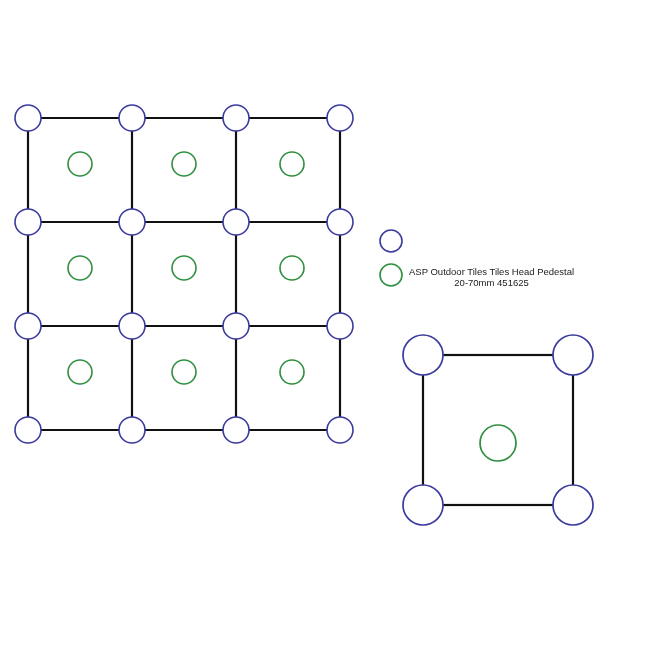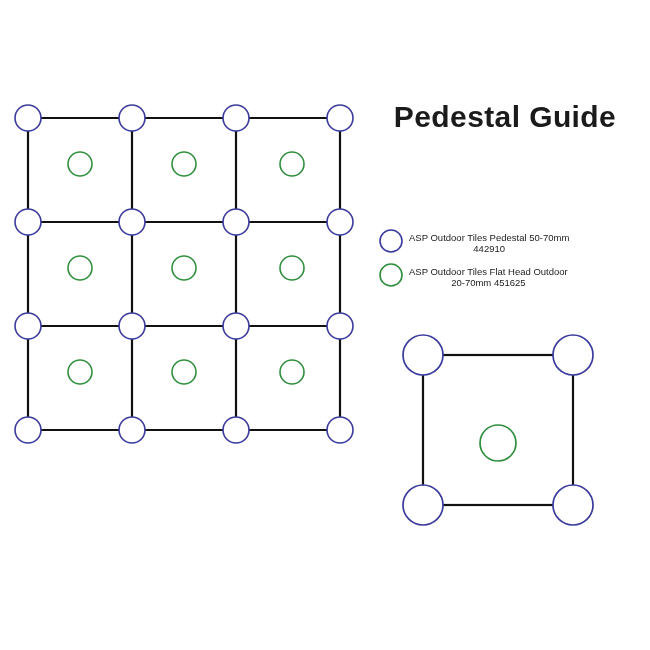--- a/index.html
+++ b/index.html
@@ -127,41 +127,36 @@
       <circle cx="178" cy="172" r="12"></circle>
       <circle cx="286" cy="172" r="12"></circle>
 
       <circle cx="74" cy="276" r="12"></circle>
       <circle cx="178" cy="276" r="12"></circle>
       <circle cx="286" cy="276" r="12"></circle>
     </g>
   </svg>
 
   <div class="title-block">
-    <div class="title-line">Pedestal Guide</div>
   </div>
 
   <div class="legend">
 
     <div class="legend-row">
       <svg class="legend-swatch" viewBox="0 0 26 26">
         <circle cx="13" cy="13" r="11" fill="#ffffff" stroke="#3b3b9e" stroke-width="1.6"></circle>
       </svg>
-      <div class="legend-text">
-        <span>ASP Outdoor Tiles Pedestal 50-70mm</span>
-        <span class="l2">442910</span>
-      </div>
     </div>
 
     <div class="legend-row">
       <svg class="legend-swatch" viewBox="0 0 26 26">
         <circle cx="13" cy="13" r="11" fill="none" stroke="#2f8f3f" stroke-width="1.6"></circle>
       </svg>
       <div class="legend-text">
-        <span>ASP Outdoor Tiles Flat Head Outdoor</span>
+        <span>ASP Outdoor Tiles Tiles Head Pedestal</span>
         <span class="l2">20-70mm 451625</span>
       </div>
     </div>
 
   </div>
 
   <svg class="single-svg" width="200" height="210" viewBox="0 0 200 210">
     <g stroke="#111111" stroke-width="2.2" fill="none">
       <rect x="25" y="25" width="150" height="150"></rect>
     </g>

